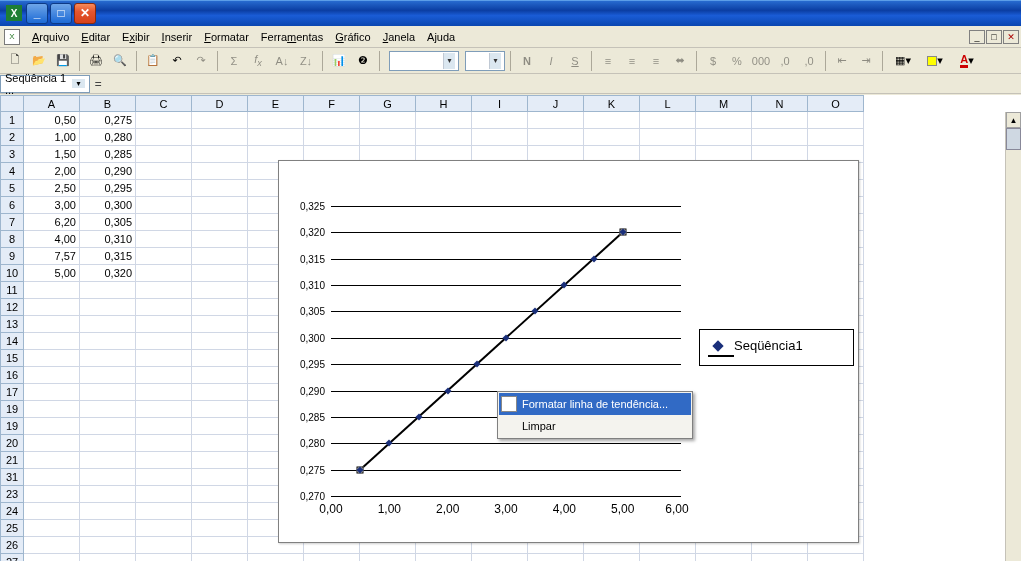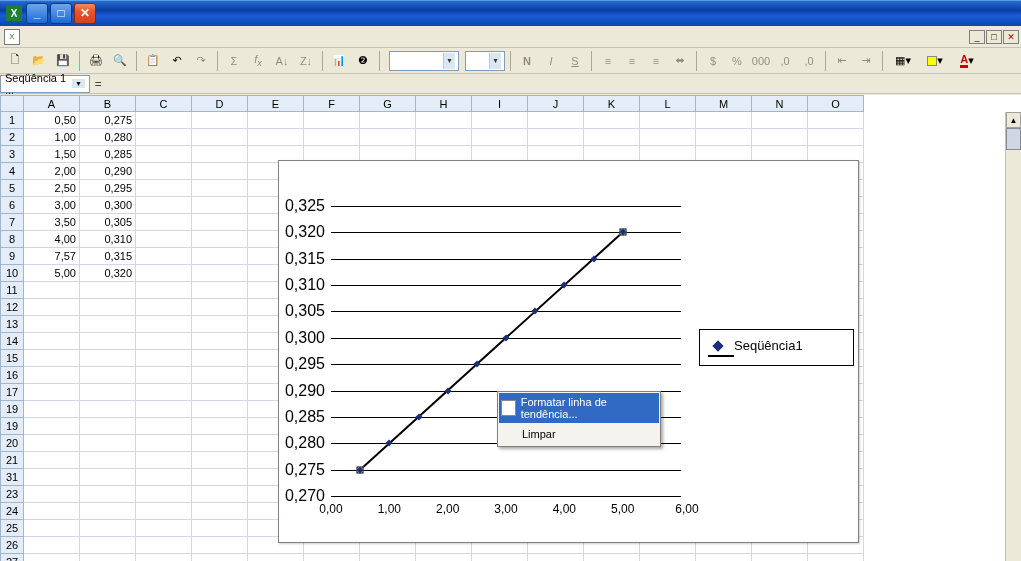--- a/index.html
+++ b/index.html
@@ -53,34 +53,34 @@
 
   
   .vscroll{ position:absolute; top:17px; right:0; bottom:0; width:16px; background:#ece9d8; border-left:1px solid #c5c2b8; }
   .vscroll .arrow{ height:16px; background:#ece9d8; border:1px solid #a0a0a0; display:flex;align-items:center;justify-content:center;font-size:8px;}
   .vscroll .thumb{ height:22px; background:#cfd8e2;border:1px solid #889;}
 
   
   .chart-obj{ position:absolute; left:278px; top:65px; width:581px; height:383px; background:#fff; border:1px solid #808080; box-shadow:1px 1px 2px rgba(0,0,0,0.2); }
   .plot-area{ position:absolute; left:52px; top:45px; width:350px; height:290px; }
   .grid-line{ position:absolute; left:0; right:0; border-top:1px solid #000; }
-  .y-tick{ position:absolute; right:100%; margin-right:6px; transform:translateY(-50%); font-size:16px; }
+  .y-tick{ position:absolute; right:100%; margin-right:6px; transform:translateY(-50%); font-size:10px; }
   .x-tick{ position:absolute; top:100%; margin-top:6px; transform:translateX(-50%); font-size:12px; }
   .trend{ position:absolute; left:0; right:0; top:0; bottom:0; }
   .pt{ position:absolute; width:5px;height:5px; background:#1a2f7a; transform:translate(-50%,-50%) rotate(45deg); }
   .legend{ position:absolute; left:420px; top:168px; width:155px; border:1px solid #000; padding:6px 8px; font-size:13px; background:#fff;}
   .legend-row{ display:flex; align-items:center; gap:6px; margin:2px 0; }
   .sw-diamond{ width:8px;height:8px; background:#1a2f7a; transform:rotate(45deg); margin:0 6px;}
   .sw-line{ width:26px; height:2px; background:#000; }
   
   .handle{position:absolute;width:7px;height:7px;background:#fff;border:1px solid #000;transform:translate(-50%,-50%);}
   .handle::after{content:"";position:absolute;inset:1px;background:#ffff99;}
 
   
-  .ctx-menu{ position:absolute; left:497px; top:391px; width:164px; background:#f4f3ee; border:1px solid #808080; box-shadow:2px 2px 3px rgba(0,0,0,0.35); padding:1px; font-size:11px; z-index:20;}
+  .ctx-menu{ position:absolute; left:497px; top:391px; width:196px; background:#f4f3ee; border:1px solid #808080; box-shadow:2px 2px 3px rgba(0,0,0,0.35); padding:1px; font-size:11px; z-index:20;}
   .ctx-item{ display:flex; align-items:center; gap:5px; padding:3px 6px 3px 2px; }
   .ctx-item.hl{ background:#316ac5; color:#fff; }
   .ctx-icon{ width:16px;height:16px; display:flex;align-items:center;justify-content:center; }
   .ctx-icon.fmt{ background:#fff;border:1px solid #888; font-size:8px;}
 
   
 </style>
 </head>
 <body>
 
@@ -88,20 +88,31 @@
   <div class="app-icon">X</div>
   <div class="sys-btns">
     <div class="sys-btn min">_</div>
     <div class="sys-btn max">□</div>
     <div class="sys-btn close">✕</div>
   </div>
 </div>
 
 <div class="menubar">
   <div class="doc-icon">X</div>
+  <div id="menu-slot" style="display: flex;">
+      <div class="menu-item"><u>A</u>rquivo</div>
+      <div class="menu-item"><u>E</u>ditar</div>
+      <div class="menu-item">E<u>x</u>ibir</div>
+      <div class="menu-item"><u>I</u>nserir</div>
+      <div class="menu-item"><u>F</u>ormatar</div>
+      <div class="menu-item">Ferra<u>m</u>entas</div>
+      <div class="menu-item"><u>G</u>ráfico</div>
+      <div class="menu-item"><u>J</u>anela</div>
+      <div class="menu-item">A<u>j</u>uda</div>
+    </div>
   <div class="mdi-btns">
     <div class="mdi-btn">_</div>
     <div class="mdi-btn">□</div>
     <div class="mdi-btn close">✕</div>
   </div>
 </div>
 
 <div class="toolbar-row">
   <div class="tbtn">🗋</div>
   <div class="tbtn">📂</div>
@@ -316,21 +327,21 @@
         <div class="cell"></div>
         <div class="cell"></div>
         <div class="cell"></div>
         <div class="cell"></div>
         <div class="cell"></div>
         <div class="cell"></div>
         <div class="cell"></div>
         <div class="cell"></div>
       </div>
       <div class="cell-row">
-        <div class="cell">3,50</div>
+        <div class="cell">6,20</div>
         <div class="cell">0,305</div>
         <div class="cell"></div>
         <div class="cell"></div>
         <div class="cell"></div>
         <div class="cell"></div>
         <div class="cell"></div>
         <div class="cell"></div>
         <div class="cell"></div>
         <div class="cell"></div>
         <div class="cell"></div>
@@ -711,21 +722,21 @@
         <div class="grid-line" style="top: 26.3636px;"></div>
         <div class="y-tick" style="top: 26.3636px;">0,320</div>
         <div class="grid-line" style="top: 0px;"></div>
         <div class="y-tick" style="top: 0px;">0,325</div>
         <div class="x-tick" style="left: 0px;">0,00</div>
         <div class="x-tick" style="left: 58.3333px;">1,00</div>
         <div class="x-tick" style="left: 116.667px;">2,00</div>
         <div class="x-tick" style="left: 175px;">3,00</div>
         <div class="x-tick" style="left: 233.333px;">4,00</div>
         <div class="x-tick" style="left: 291.667px;">5,00</div>
-        <div class="x-tick" style="left: 356px;">6,00</div>
+        <div class="x-tick" style="left: 346px;">6,00</div>
         <svg class="trend" width="350" height="290">
           <line x1="29.166666666666664" y1="263.6363636363636" x2="291.6666666666667" y2="26.36363636363643" stroke="#000" stroke-width="2"></line>
         </svg>
         <div class="handle" style="left: 29.1667px; top: 263.636px;"></div>
         <div class="handle" style="left: 291.667px; top: 26.3636px;"></div>
         <div class="pt" style="left: 29.1667px; top: 263.636px;"></div>
         <div class="pt" style="left: 58.3333px; top: 237.273px;"></div>
         <div class="pt" style="left: 87.5px; top: 210.909px;"></div>
         <div class="pt" style="left: 116.667px; top: 184.545px;"></div>
         <div class="pt" style="left: 145.833px; top: 158.182px;"></div>

